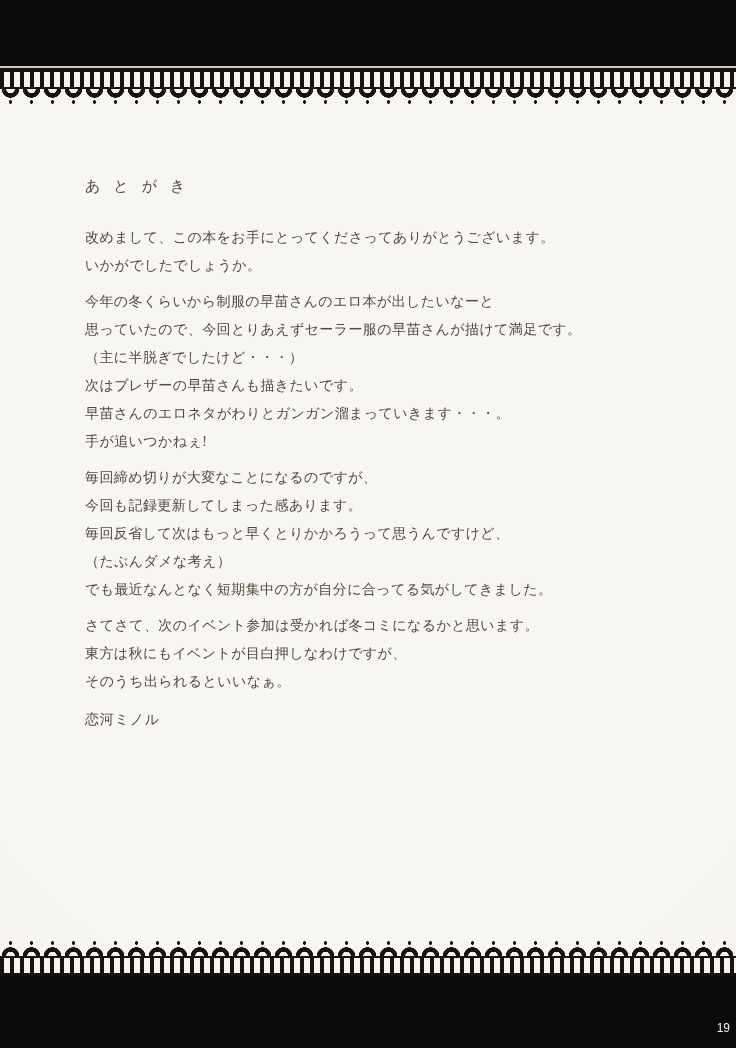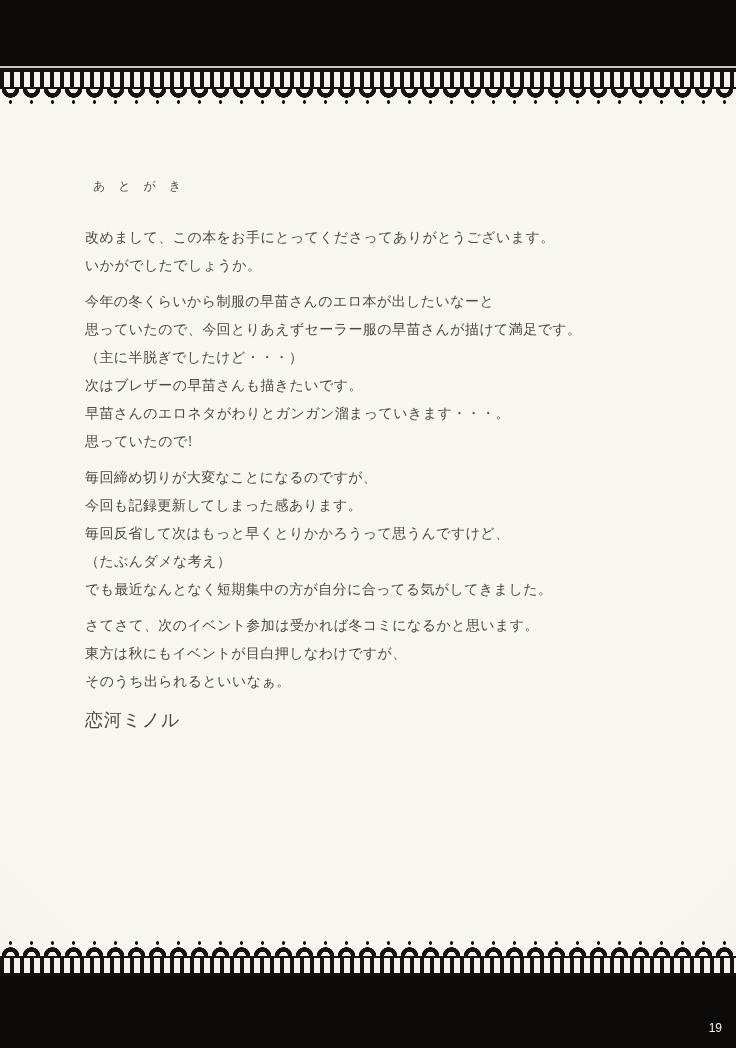--- a/index.html
+++ b/index.html
@@ -18,21 +18,21 @@
   
   .top-band {
     position: absolute; top: 0; left: 0; right: 0;
     height: 66px; background: #0d0b09;
   }
   .bottom-band {
     position: absolute; bottom: 0; left: 0; right: 0;
     height: 72px; background: #0d0b09;
   }
   .page-number {
-    position: absolute; right: 14px; bottom: 14px;
+    position: absolute; right: 6px; bottom: 14px;
     color: #f2f2f2; font-size: 12px; line-height: 1;
     font-family: "Liberation Sans", "DejaVu Sans", sans-serif;
   }
 
   
   .lace-top { position: absolute; top: 66px; left: 0; right: 0; }
   .lace-top .hairline { height: 2px; background: #c9c6c0; }
   .lace-comb {
     height: 15px;
     border-top: 4px solid #171310;
@@ -63,38 +63,38 @@
     background: repeating-linear-gradient(90deg, #171310 0 4px, #f6f4ee 4px 10px);
   }
 
   
   .content {
     position: absolute; top: 106px; left: 85px; right: 40px;
     padding-top: 66px;
     color: #4e4943;
   }
   .heading {
-    margin: 0 0 24px 8px;
-    font-size: 12px; font-weight: normal;
+    margin: 0 0 24px 0;
+    font-size: 15px; font-weight: normal;
     letter-spacing: 13px;
     line-height: 28px;
   }
   .para { margin: 0 0 8px 0; }
   .para.gap-lg { }
   .para.gap-md { margin-bottom: 18px; }
   .line {
     display: block;
     font-size: 14px;
     line-height: 28px;
     letter-spacing: 0.4px;
     white-space: nowrap;
   }
   .signature {
     margin-top: 10px;
-    font-size: 18px; line-height: 28px; letter-spacing: 0.8px;
+    font-size: 14px; line-height: 28px; letter-spacing: 0.8px;
   }
 </style>
 </head>
 <body>
 
 <div class="page">
 
   <div class="top-band"></div>
 
   <div class="lace-top">
@@ -110,21 +110,21 @@
       <span class="line">改めまして、この本をお手にとってくださってありがとうございます。</span>
       <span class="line">いかがでしたでしょうか。</span>
     </p>
 
     <p class="para">
       <span class="line">今年の冬くらいから制服の早苗さんのエロ本が出したいなーと</span>
       <span class="line">思っていたので、今回とりあえずセーラー服の早苗さんが描けて満足です。</span>
       <span class="line">（主に半脱ぎでしたけど・・・）</span>
       <span class="line">次はブレザーの早苗さんも描きたいです。</span>
       <span class="line">早苗さんのエロネタがわりとガンガン溜まっていきます・・・。</span>
-      <span class="line">思っていたので!</span>
+      <span class="line">手が追いつかねぇ!</span>
     </p>
 
     <p class="para">
       <span class="line">毎回締め切りが大変なことになるのですが、</span>
       <span class="line">今回も記録更新してしまった感あります。</span>
       <span class="line">毎回反省して次はもっと早くとりかかろうって思うんですけど、</span>
       <span class="line">（たぶんダメな考え）</span>
       <span class="line">でも最近なんとなく短期集中の方が自分に合ってる気がしてきました。</span>
     </p>
 

